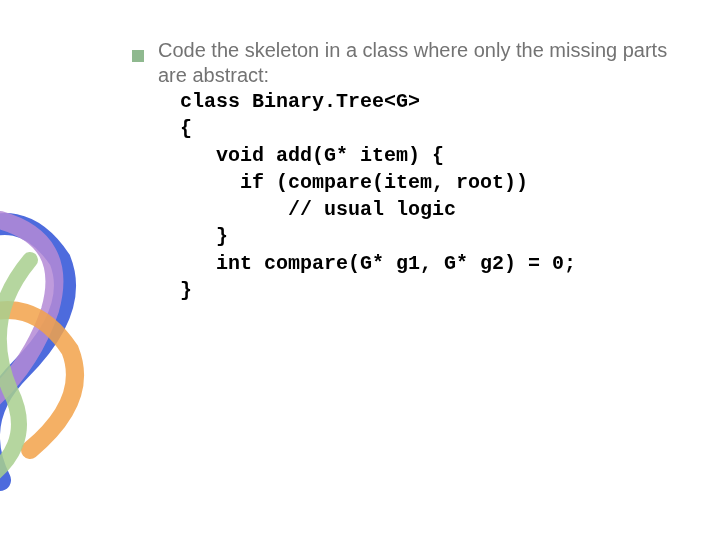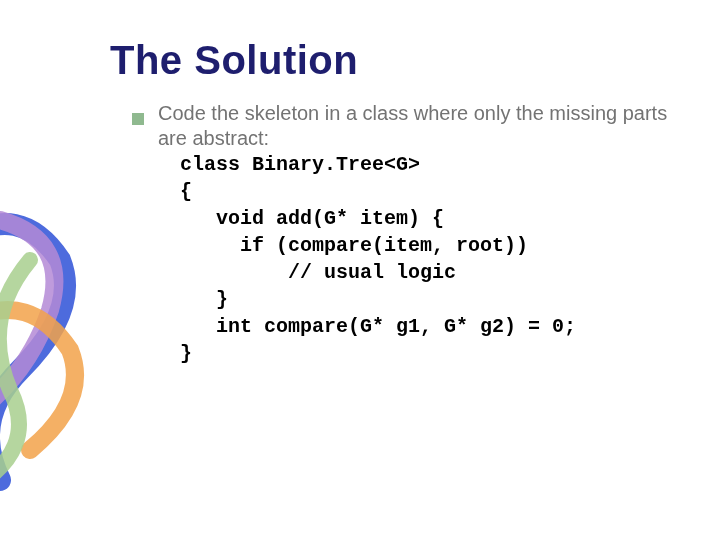--- a/index.html
+++ b/index.html
@@ -69,21 +69,20 @@
 <div class="decor">
   <svg width="140" height="300" viewBox="0 0 140 300">
     <path d="M 0 40 Q 60 0 100 60 Q 120 110 60 170 Q 10 220 40 280" fill="none" stroke="#3a5bd9" stroke-width="22" stroke-linecap="round" opacity="0.9"></path>
     <path d="M 40 20 Q 110 40 90 110 Q 70 170 20 210" fill="none" stroke="#b48ad6" stroke-width="18" stroke-linecap="round" opacity="0.85"></path>
     <path d="M 10 120 Q 70 90 110 150 Q 130 200 70 250" fill="none" stroke="#f2a24a" stroke-width="18" stroke-linecap="round" opacity="0.85"></path>
     <path d="M 70 60 Q 20 120 50 190 Q 80 250 10 290" fill="none" stroke="#a8cf8e" stroke-width="16" stroke-linecap="round" opacity="0.85"></path>
   </svg>
 </div>
 
 <div class="slide">
-  <h1 class="title">The Solution</h1>
 
   <div class="bullet-row">
     <div class="bullet-icon"></div>
     <div class="bullet-text">Code the skeleton in a class where only the missing parts are abstract:</div>
   </div>
 
   <div class="code-block">class Binary.Tree&lt;G&gt;
 {
    void add(G* item) {
      if (compare(item, root))

